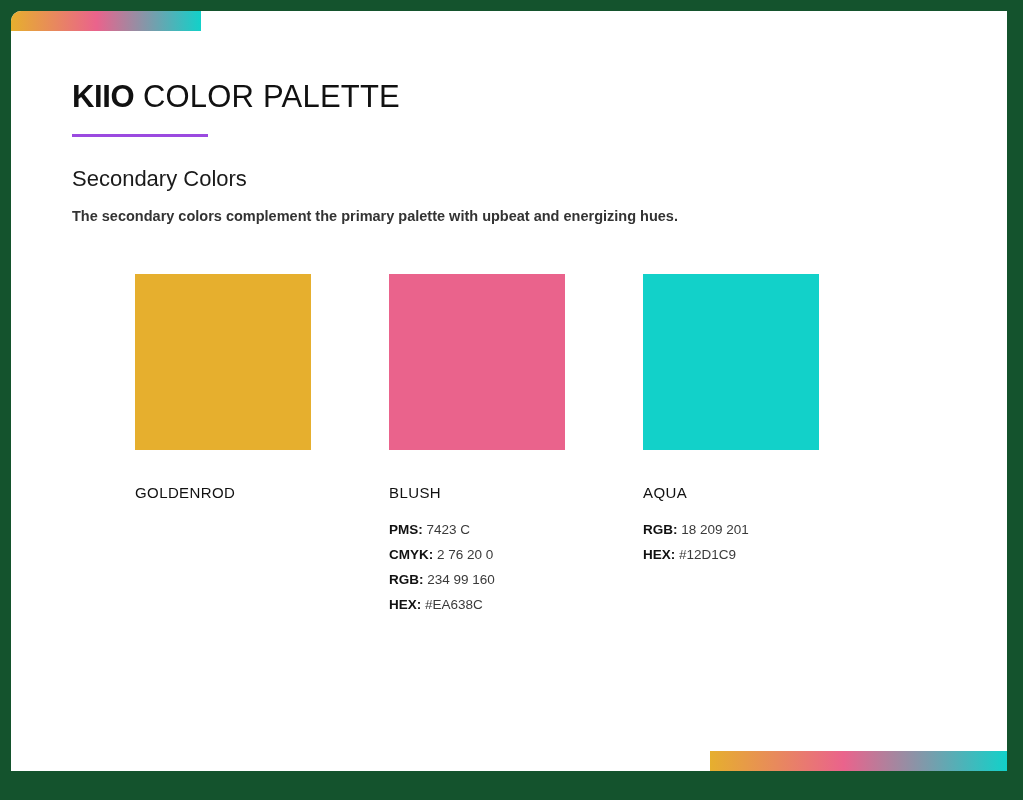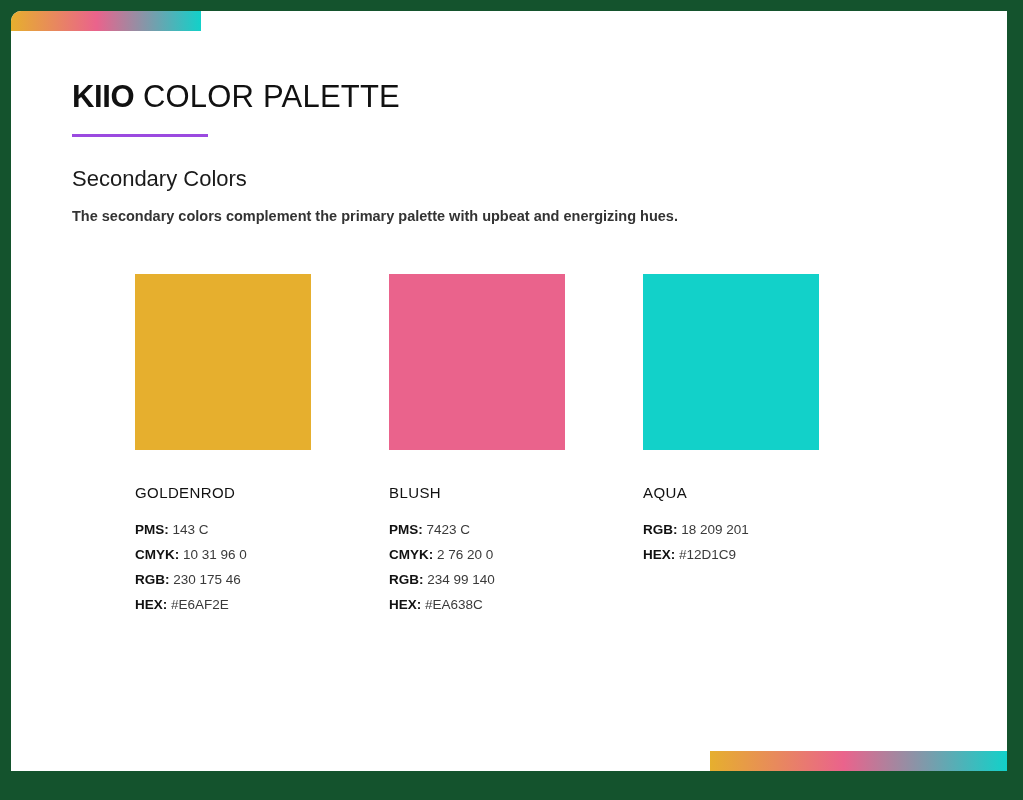--- a/index.html
+++ b/index.html
@@ -154,55 +154,37 @@
 
     <div id="section-heading">Secondary Colors</div>
 
     <div id="section-desc">The secondary colors complement the primary palette with upbeat and energizing hues.</div>
 
     <div id="swatch-grid">
 
       <div class="swatch-card">
         <div class="swatch-chip" style="background: rgb(230, 175, 46);"></div>
         <div class="swatch-name">GOLDENROD</div>
-        <div class="spec-list">
-          <div class="spec-row">
-            <span class="spec-label">PMS:</span>
-            <span class="spec-value">143 C</span>
-          </div>
-          <div class="spec-row">
-            <span class="spec-label">CMYK:</span>
-            <span class="spec-value">10  31 96  0</span>
-          </div>
-          <div class="spec-row">
-            <span class="spec-label">RGB:</span>
-            <span class="spec-value">230  175  46</span>
-          </div>
-          <div class="spec-row">
-            <span class="spec-label">HEX:</span>
-            <span class="spec-value">#E6AF2E</span>
-          </div>
-        </div>
       </div>
 
       <div class="swatch-card">
         <div class="swatch-chip" style="background: rgb(234, 99, 140);"></div>
         <div class="swatch-name">BLUSH</div>
         <div class="spec-list">
           <div class="spec-row">
             <span class="spec-label">PMS:</span>
             <span class="spec-value">7423 C</span>
           </div>
           <div class="spec-row">
             <span class="spec-label">CMYK:</span>
             <span class="spec-value">2  76  20  0</span>
           </div>
           <div class="spec-row">
             <span class="spec-label">RGB:</span>
-            <span class="spec-value">234  99  140</span>
+            <span class="spec-value">234  99  160</span>
           </div>
           <div class="spec-row">
             <span class="spec-label">HEX:</span>
             <span class="spec-value">#EA638C</span>
           </div>
         </div>
       </div>
 
       <div class="swatch-card">
         <div class="swatch-chip" style="background: rgb(18, 209, 201);"></div>

